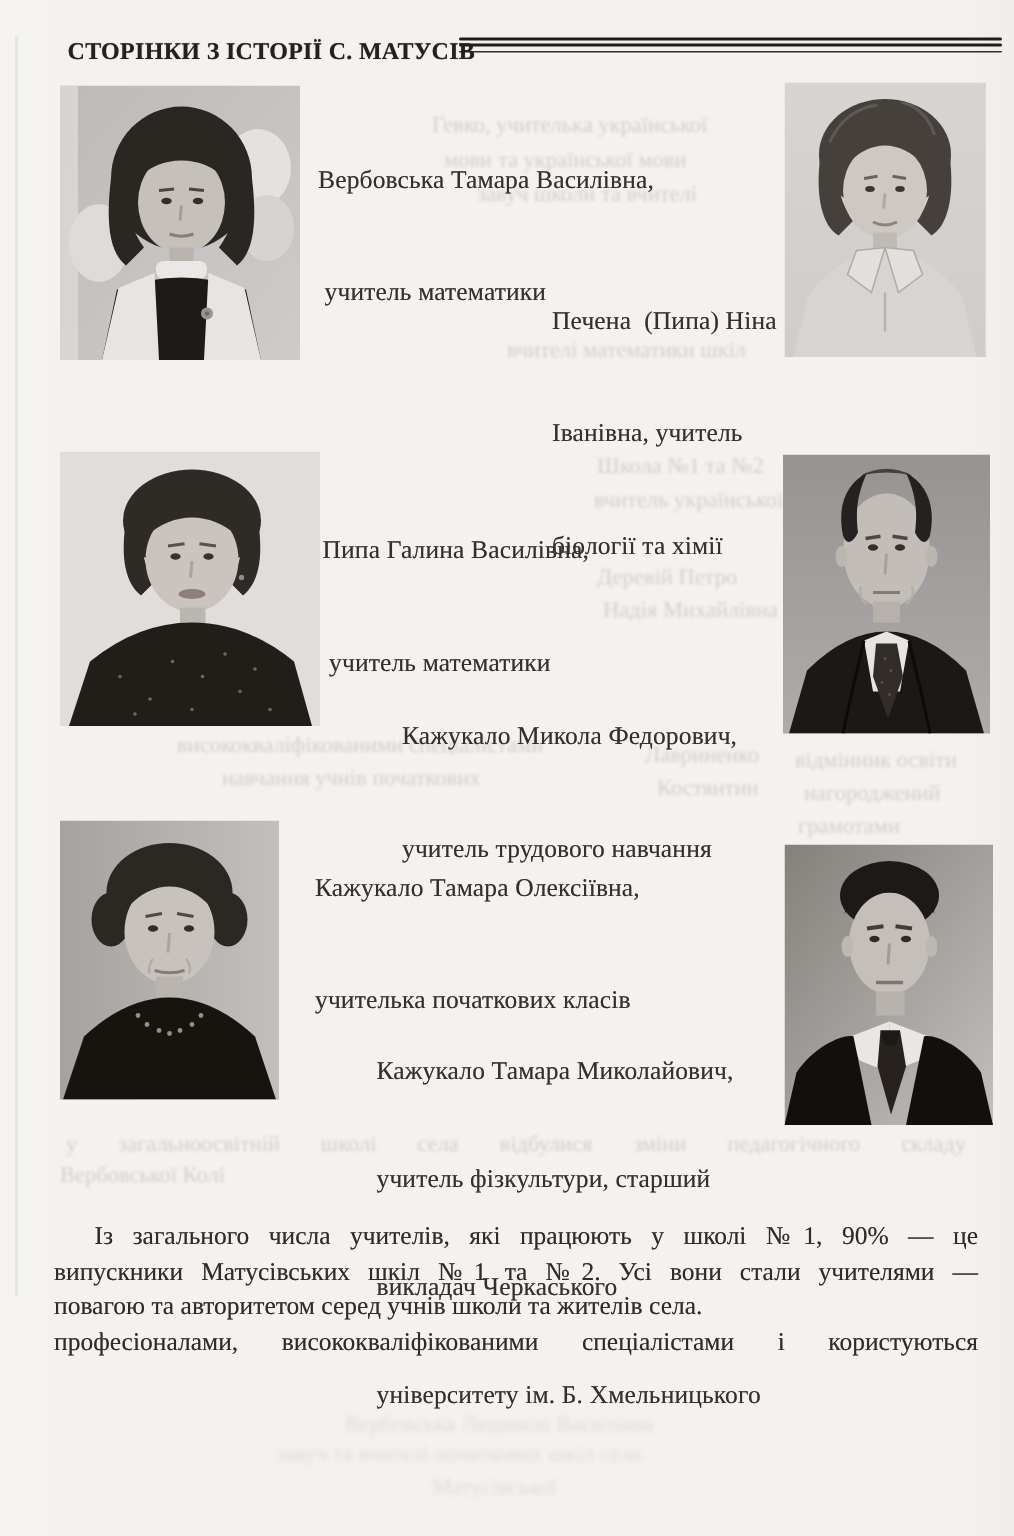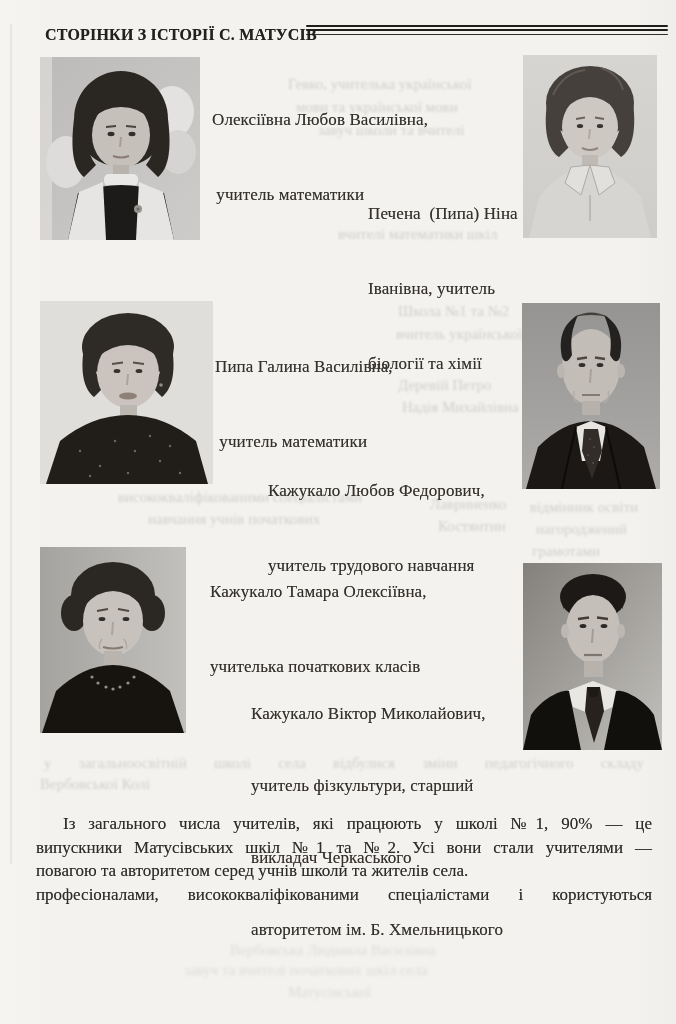--- a/index.html
+++ b/index.html
@@ -93,21 +93,21 @@
       <rect x="73" y="108" width="16" height="14" fill="#b9b3ad"></rect>
       <rect x="64" y="117" width="34" height="12" rx="5" fill="#eae8e6"></rect>
       <path d="M28,183 L38,136 Q81,120 124,136 L134,183 Z" fill="#1d1b19"></path>
       <path d="M28,183 L39,135 L63,125 L66,183 Z" fill="#e7e5e3"></path>
       <path d="M134,183 L123,135 L99,125 L96,183 Z" fill="#e7e5e3"></path>
       <circle cx="98" cy="152" r="4" fill="#98948f"></circle>
         <circle cx="98" cy="152" r="1.5" fill="#6e6a66"></circle>
     </svg>
   </figure>
   <div class="caption c1" style="left:212px;top:57px">
-    <div>Олексіївна Любов Василівна,</div>
+    <div>Вербовська Тамара Василівна,</div>
     <div> учитель математики</div>
   </div>
 
   <figure class="photo" style="left:523px;top:55px;width:134px;height:183px">
     <svg width="134" height="183" viewBox="0 0 134 183" xmlns="http://www.w3.org/2000/svg">
       <defs>
           <linearGradient id="bg2" x1="0" y1="0" x2="0" y2="1">
         <stop offset="0" stop-color="#d7d5d1"></stop>
             <stop offset="1" stop-color="#cfcdc9"></stop>
           </linearGradient>
@@ -201,21 +201,21 @@
       <path d="M40,186 C46,156 52,134 54,124 M98,186 C92,156 86,134 84,124" stroke="#0d0b09" stroke-width="2" fill="none"></path>
       <g fill="#554f48">
           <circle cx="68" cy="136" r="1"></circle>
           <circle cx="72" cy="144" r="1"></circle>
           <circle cx="66" cy="152" r="1"></circle>
           <circle cx="71" cy="160" r="1"></circle>
         </g>
     </svg>
   </figure>
   <div class="caption c4" style="left:268px;top:428px">
-    <div>Кажукало Любов Федорович,</div>
+    <div>Кажукало Микола Федорович,</div>
     <div>учитель трудового навчання</div>
   </div>
 
   <figure class="photo" style="left:40px;top:547px;width:146px;height:186px">
     <svg width="146" height="186" viewBox="0 0 146 186" xmlns="http://www.w3.org/2000/svg">
       <defs>
           <linearGradient id="bg5" x1="0" y1="0" x2="1" y2="0">
         <stop offset="0" stop-color="#a5a39f"></stop>
             <stop offset="1" stop-color="#c2c0bc"></stop>
           </linearGradient>
@@ -272,24 +272,24 @@
       <rect x="61" y="98" width="19" height="16" fill="#b8b2ac"></rect>
       <path d="M44,128 L70,118 L70,152 L50,144 Z" fill="#e9e7e3"></path>
       <path d="M96,128 L70,118 L70,152 L90,144 Z" fill="#e9e7e3"></path>
       <path d="M64,124 L77,124 L81,148 L71,180 L62,148 Z" fill="#27221d"></path>
       <path d="M64,124 L77,124 L74,134 L67,134 Z" fill="#1d1915"></path>
       <path d="M0,187 L8,152 C20,134 40,126 46,128 L58,187 Z" fill="#12100c"></path>
       <path d="M139,187 L131,152 C119,134 99,126 93,128 L81,187 Z" fill="#12100c"></path>
     </svg>
   </figure>
   <div class="caption c6" style="left:251px;top:654px">
-    <div>Кажукало Віктор Миколайович,</div>
+    <div>Кажукало Тамара Миколайович,</div>
     <div>учитель фізкультури, старший</div>
     <div>викладач Черкаського</div>
-    <div>авторитетом ім. Б. Хмельницького</div>
+    <div>університету ім. Б. Хмельницького</div>
   </div>
 
   <div class="para">
     <div class="jl first">Із загального числа учителів, які працюють у школі №1, 90% — це</div>
     <div class="jl">випускники Матусівських шкіл №1 та №2. Усі вони стали учителями —</div>
     <div class="jl last">повагою та авторитетом серед учнів школи та жителів села.</div>
     <div class="jl">професіоналами, висококваліфікованими спеціалістами і користуються</div>
   </div>
 </div>
 

